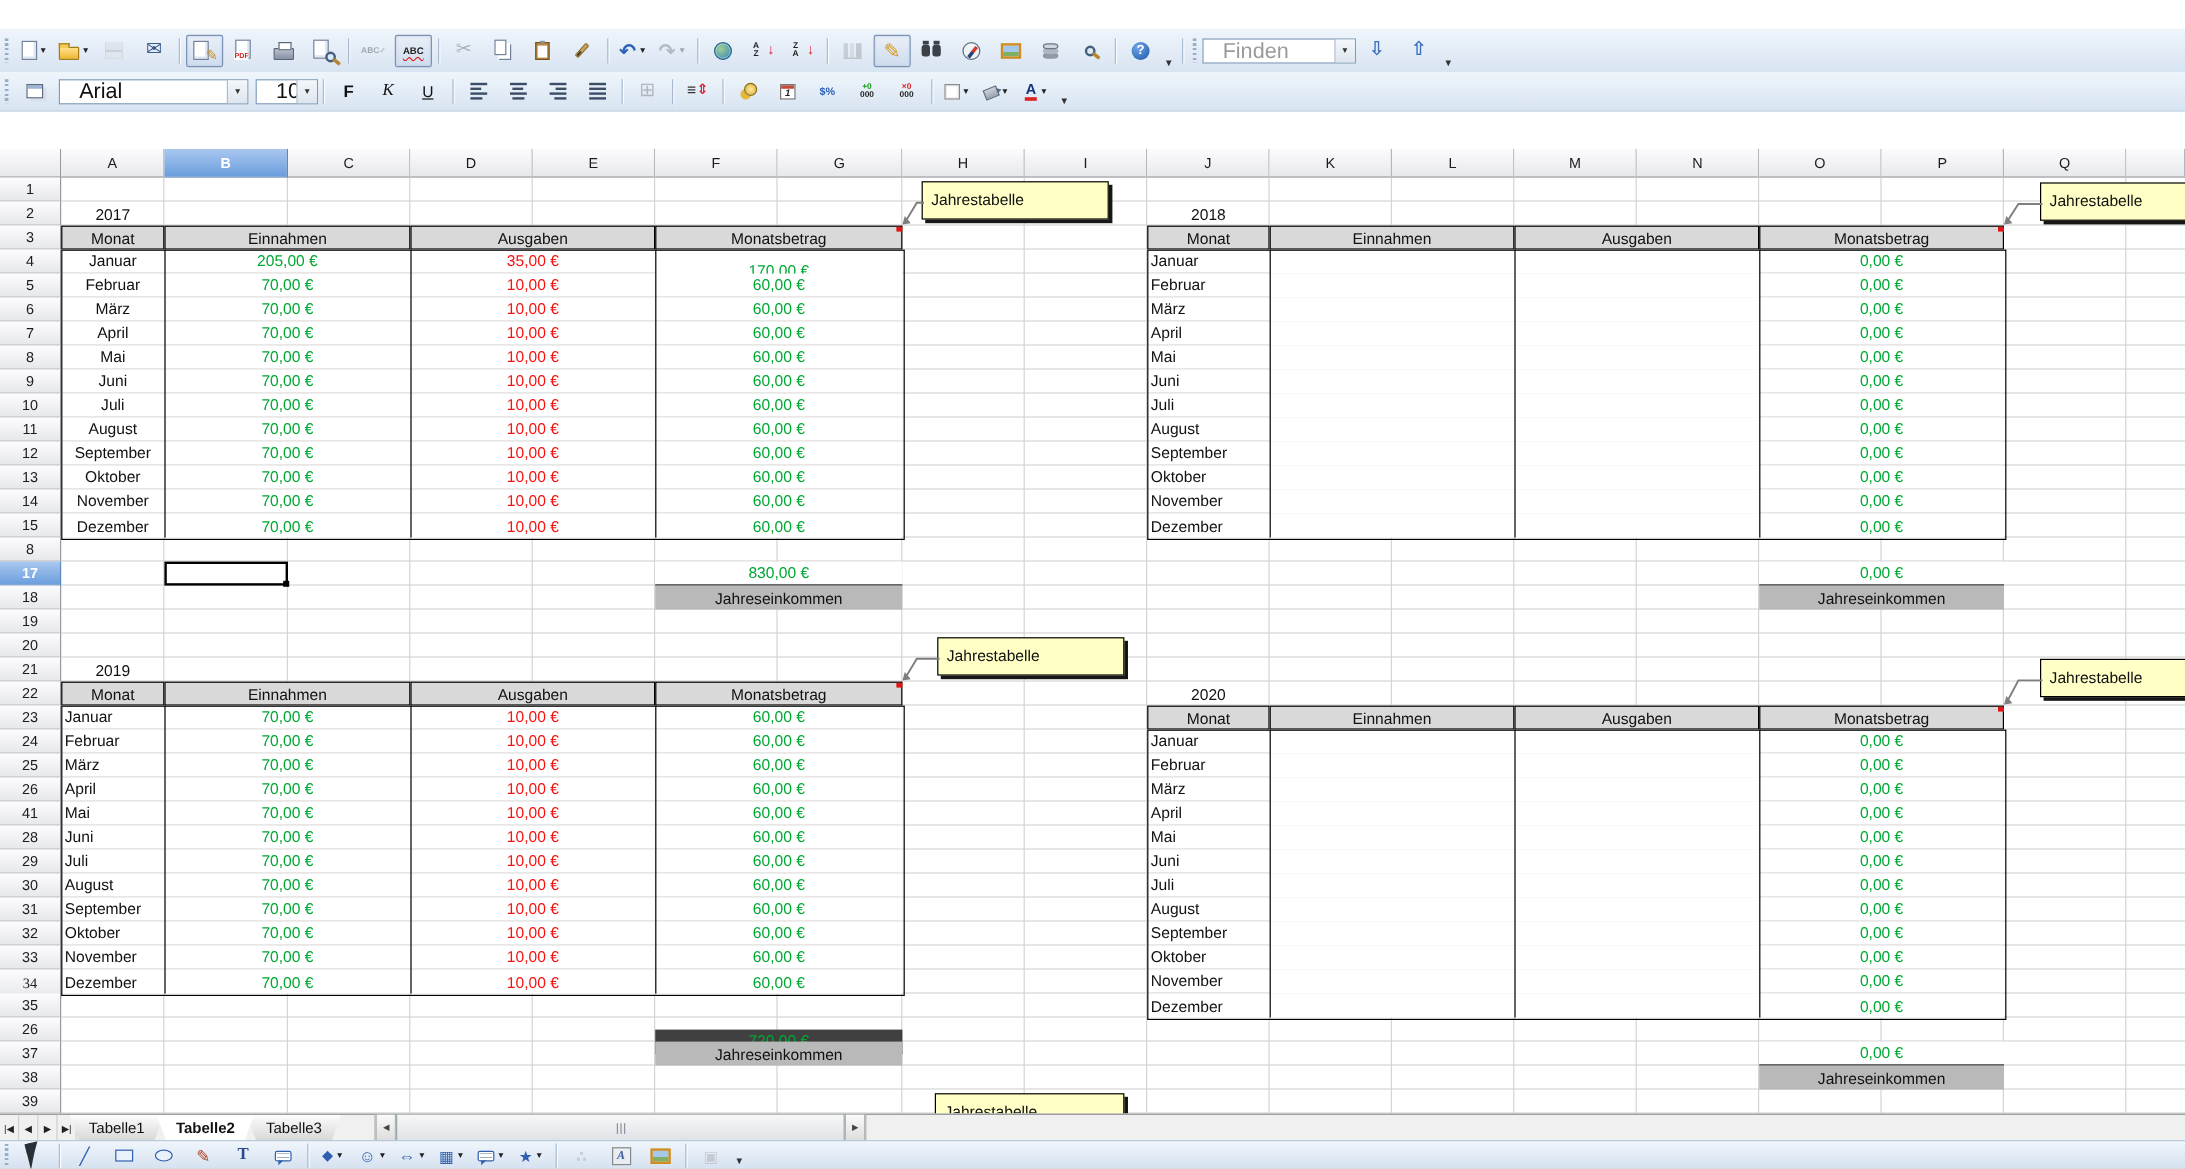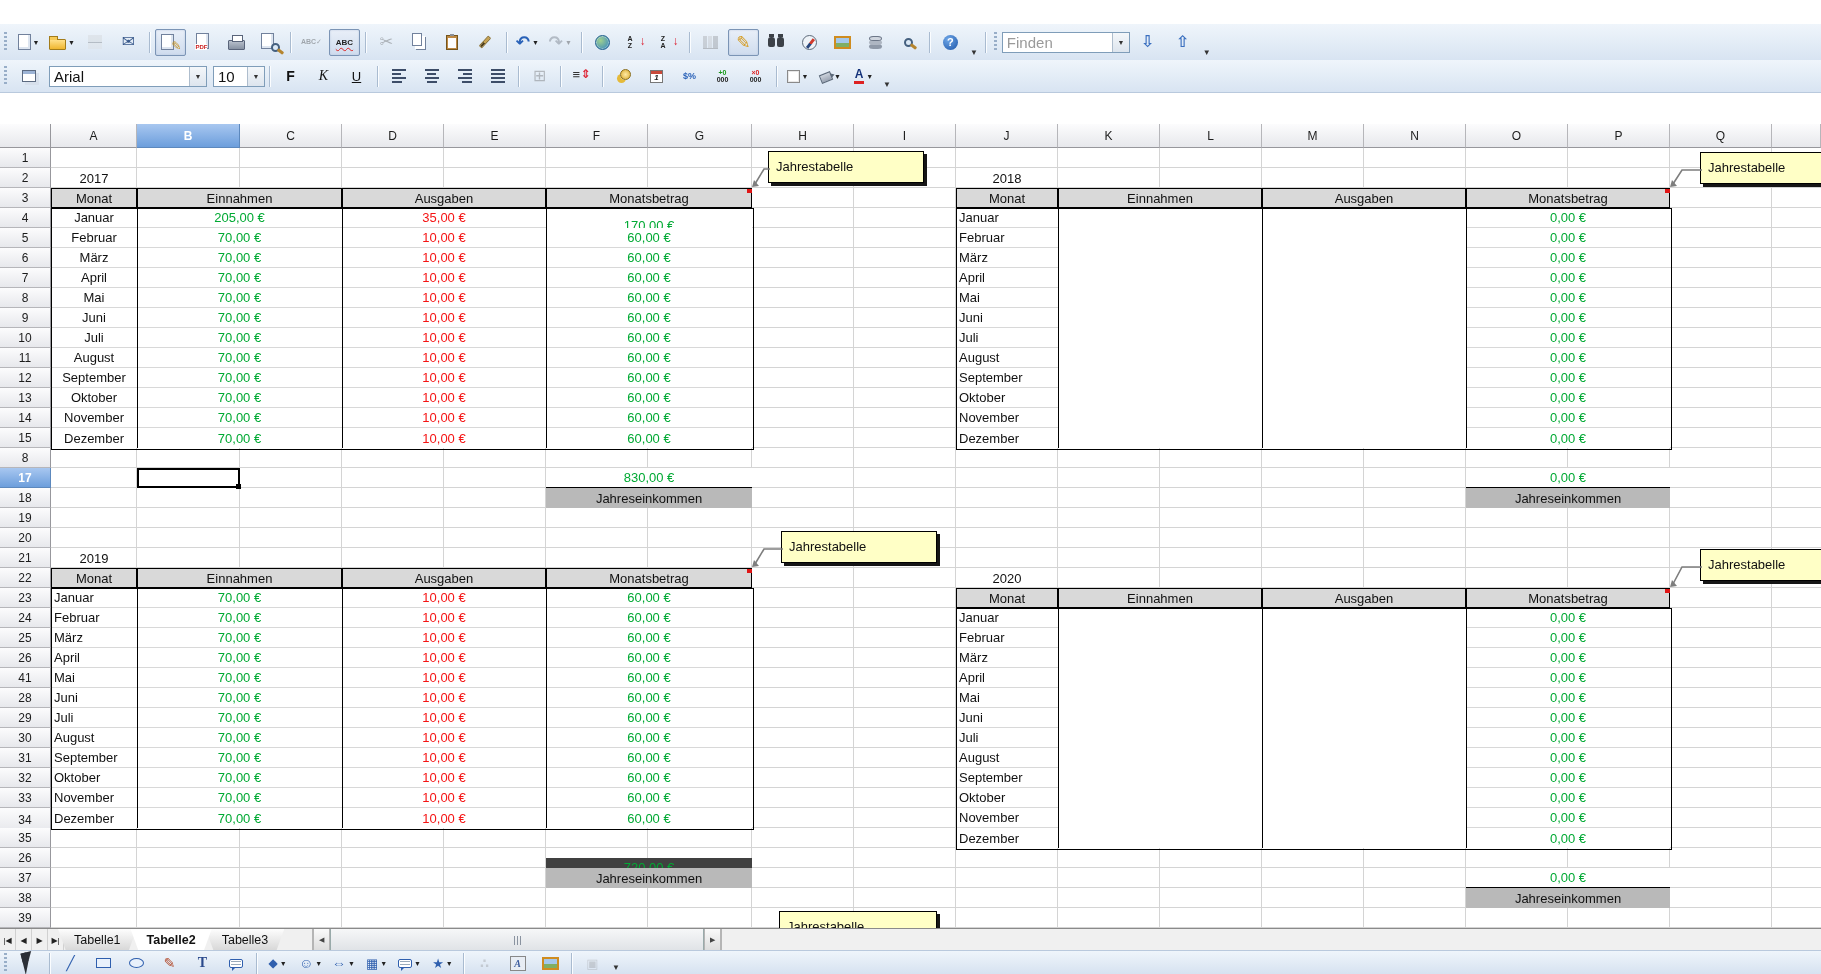--- a/index.html
+++ b/index.html
@@ -68,21 +68,21 @@
   .alic{display:flex;flex-direction:column;gap:2px;width:14px;}
   .alic i{display:block;height:2px;background:#3d4d68;}
   .cursoric{width:0;height:0;border-left:6px solid #2b2f36;border-right:5px solid rgba(0,0,0,0);border-bottom:13px solid rgba(0,0,0,0);border-top:9px solid #2b2f36;transform:rotate(-14deg);}
   .rectic{width:15px;height:10px;border:1px solid #2f5fae;background:#e9f1fb;}
   .ellic{width:15px;height:10px;border:1px solid #2f5fae;border-radius:50%;background:#e9f1fb;}
   .bubic{width:14px;height:9px;border:1px solid #2f5fae;border-radius:2px;background:#fff;position:relative;background-image:repeating-linear-gradient(#9ab 0 1px,rgba(0,0,0,0) 1px 3px);background-size:10px 7px;background-position:1px 1px;background-repeat:no-repeat;}
   .bubic::after{content:"";position:absolute;left:2px;bottom:-4px;border-top:4px solid #2f5fae;border-right:4px solid rgba(0,0,0,0);}
   .fontwork{width:14px;height:13px;border:1px solid #888;background:#e8edf4;color:#3d5d9e;font-weight:bold;font-size:10px;font-family:"Liberation Serif",serif;display:flex;align-items:center;justify-content:center;font-style:italic;}
   
   .combo{display:flex;align-items:center;background:#fff;border:1px solid #7f9db9;height:21px;box-sizing:border-box;flex:none;}
-  .combo .val{flex:1;padding:0 4px;font-size:15px;white-space:nowrap;overflow:hidden;}
+  .combo .val{flex:1;padding:0 16px;font-size:18px;white-space:nowrap;overflow:hidden;}
   .combo .cbtn{width:16px;height:100%;background:linear-gradient(#f4f7fa,#dde5ee);border-left:1px solid #aebdcd;
                display:flex;align-items:center;justify-content:center;font-size:7px;color:#333;}
   .ph{color:#9a9a9a;}
   
   .fmlbtn{width:24px;height:22px;display:flex;align-items:center;justify-content:center;font-size:14px;color:#2a4d8f;flex:none;}
   #fmlinput{flex:1;height:21px;background:#fff;border:1px solid #93a8c0;margin:0 3px 0 6px;box-sizing:border-box;padding:2px 4px;font-size:12.5px;}
   
   #sheet{position:absolute;left:0;top:124px;width:1821px;height:804px;background:#fff;overflow:hidden;}
   .ch,.rh,.corner{position:absolute;box-sizing:border-box;display:flex;align-items:center;justify-content:center;
         font-size:12px;color:#1c1c1c;background:linear-gradient(#fcfcfd,#e7e8ec);}
@@ -399,21 +399,21 @@
       <div class="rh" style="left: 0px; top: 484px; width: 51px; height: 20px;">24</div>
       <div class="rh" style="left: 0px; top: 504px; width: 51px; height: 20px;">25</div>
       <div class="rh" style="left: 0px; top: 524px; width: 51px; height: 20px;">26</div>
       <div class="rh" style="left: 0px; top: 544px; width: 51px; height: 20px;">41</div>
       <div class="rh" style="left: 0px; top: 564px; width: 51px; height: 20px;">28</div>
       <div class="rh" style="left: 0px; top: 584px; width: 51px; height: 20px;">29</div>
       <div class="rh" style="left: 0px; top: 604px; width: 51px; height: 20px;">30</div>
       <div class="rh" style="left: 0px; top: 624px; width: 51px; height: 20px;">31</div>
       <div class="rh" style="left: 0px; top: 644px; width: 51px; height: 20px;">32</div>
       <div class="rh" style="left: 0px; top: 664px; width: 51px; height: 20px;">33</div>
-      <div class="rh" style="left: 0px; top: 684px; width: 51px; height: 24px;">34</div>
+      <div class="rh" style="left: 0px; top: 684px; width: 51px; height: 24px; font-family: Liberation Serif, serif;">34</div>
       <div class="rh" style="left: 0px; top: 704px; width: 51px; height: 20px;">35</div>
       <div class="rh" style="left: 0px; top: 724px; width: 51px; height: 20px;">26</div>
       <div class="rh" style="left: 0px; top: 744px; width: 51px; height: 20px;">37</div>
       <div class="rh" style="left: 0px; top: 764px; width: 51px; height: 20px;">38</div>
       <div class="rh" style="left: 0px; top: 784px; width: 51px; height: 20px;">39</div>
       <div class="glv" style="left: 136px; top: 24px; width: 1px; height: 780px;"></div>
       <div class="glv" style="left: 239px; top: 24px; width: 1px; height: 780px;"></div>
       <div class="glv" style="left: 341px; top: 24px; width: 1px; height: 780px;"></div>
       <div class="glv" style="left: 443px; top: 24px; width: 1px; height: 780px;"></div>
       <div class="glv" style="left: 545px; top: 24px; width: 1px; height: 780px;"></div>

